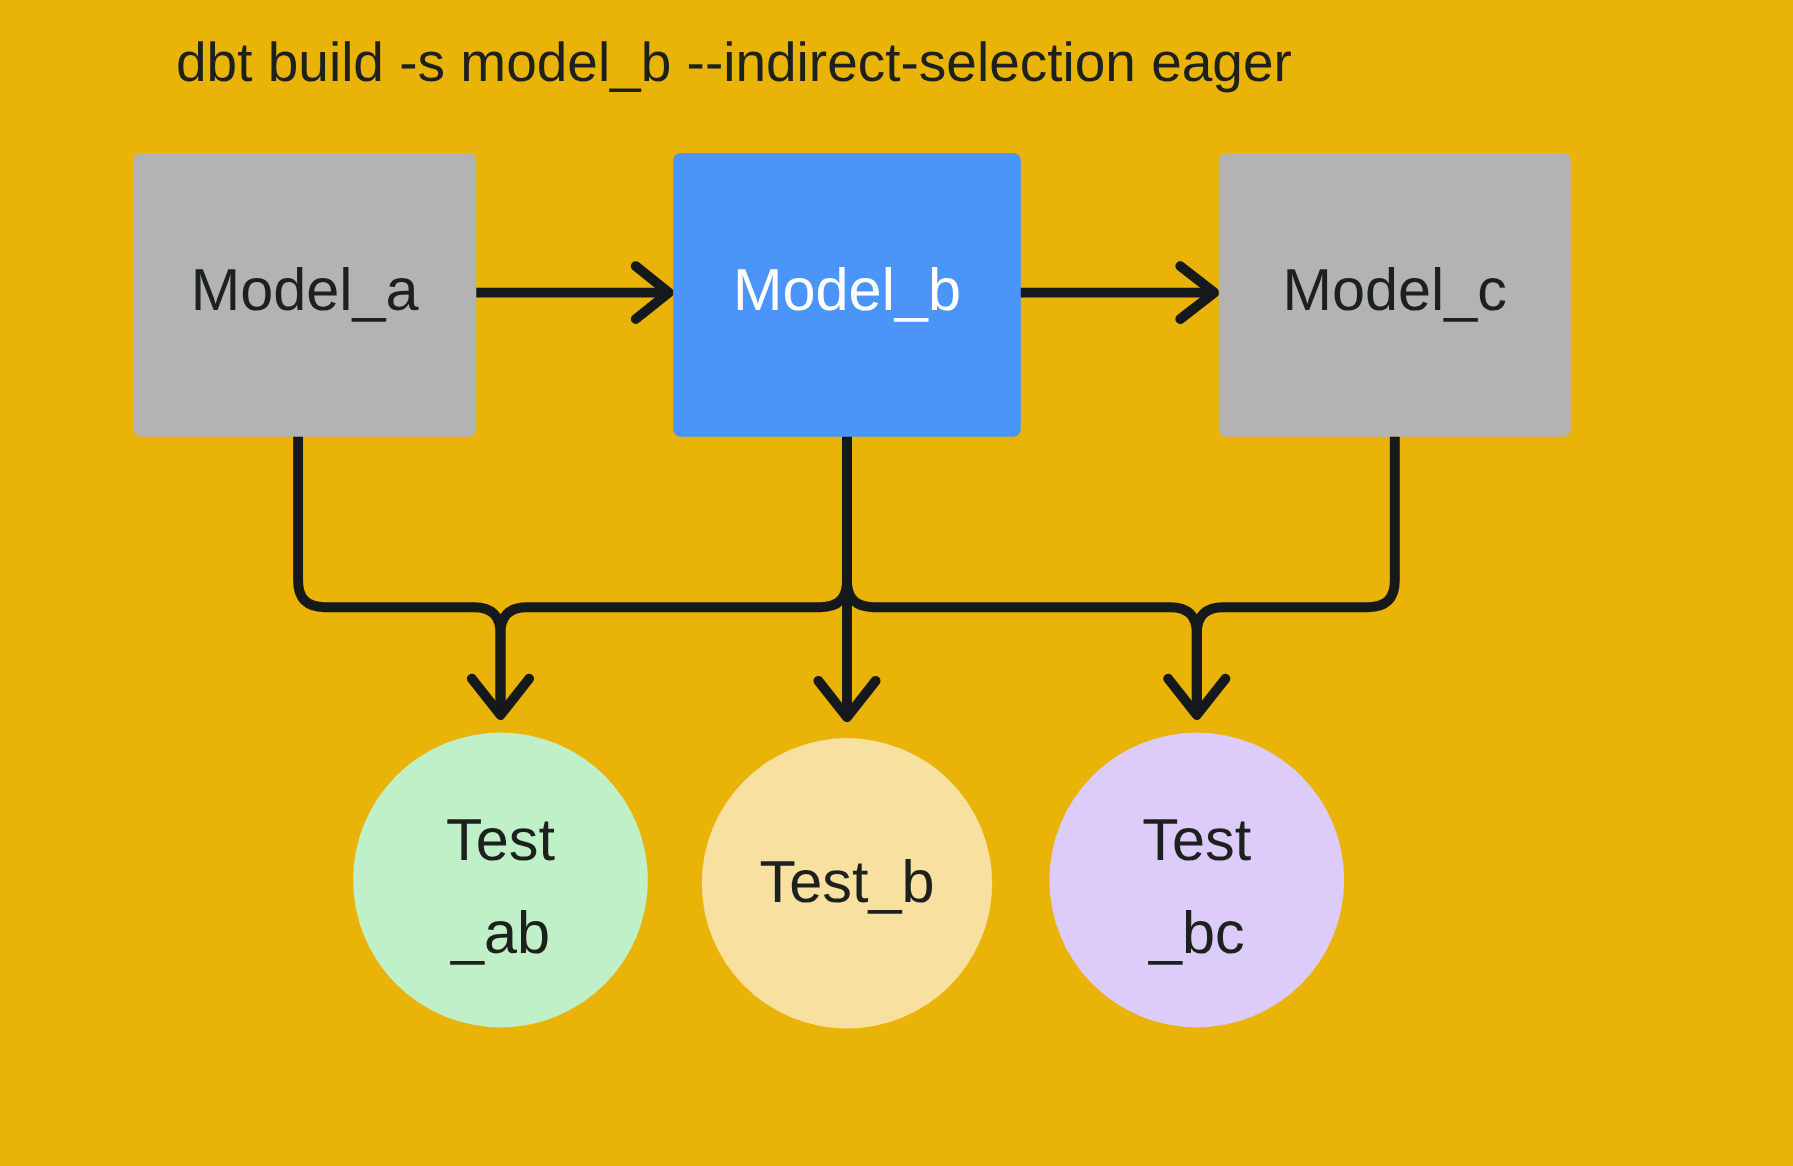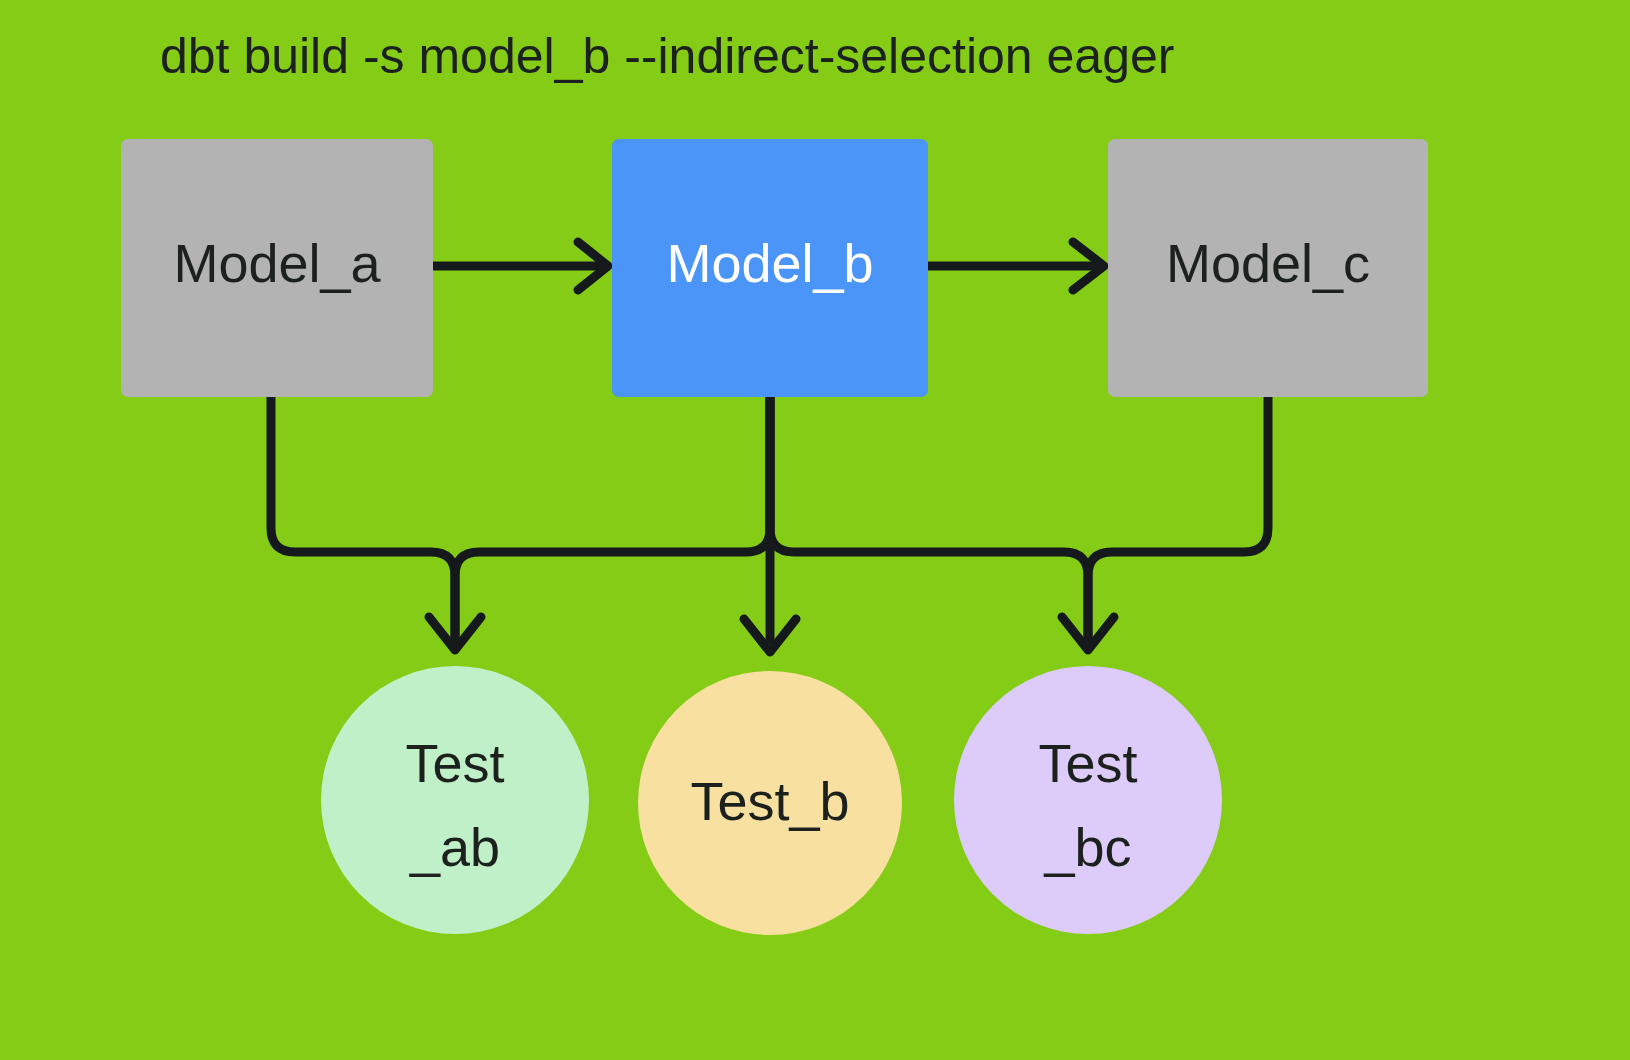--- a/index.html
+++ b/index.html
@@ -10,21 +10,21 @@
   body {
     width: 1630px;
     height: 1060px;
     font-family: "Liberation Sans", sans-serif;
     overflow: hidden;
   }
   #canvas {
     position: relative;
     width: 1630px;
     height: 1060px;
-    background: #84cc16;
+    background: #eab308;
   }
   #diagram-svg {
     position: absolute;
     top: 0;
     left: 0;
     width: 1630px;
     height: 1060px;
     display: block;
   }
   .node-label {

